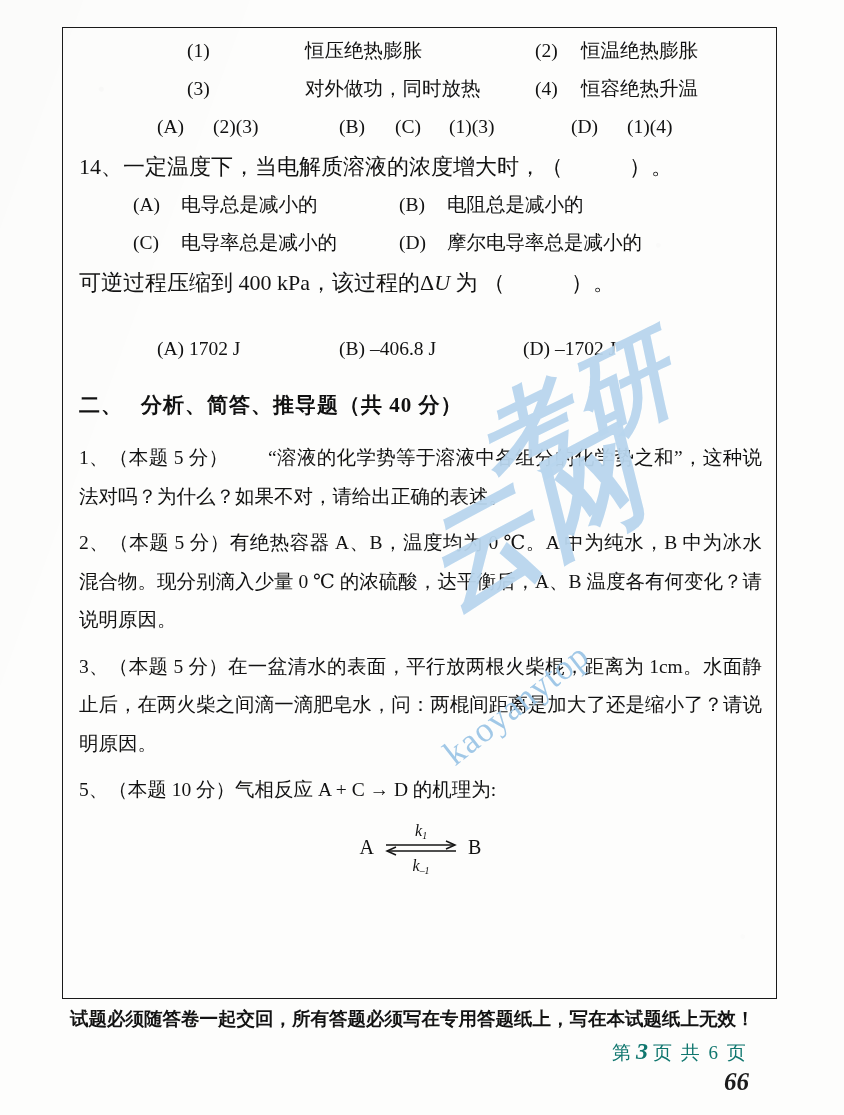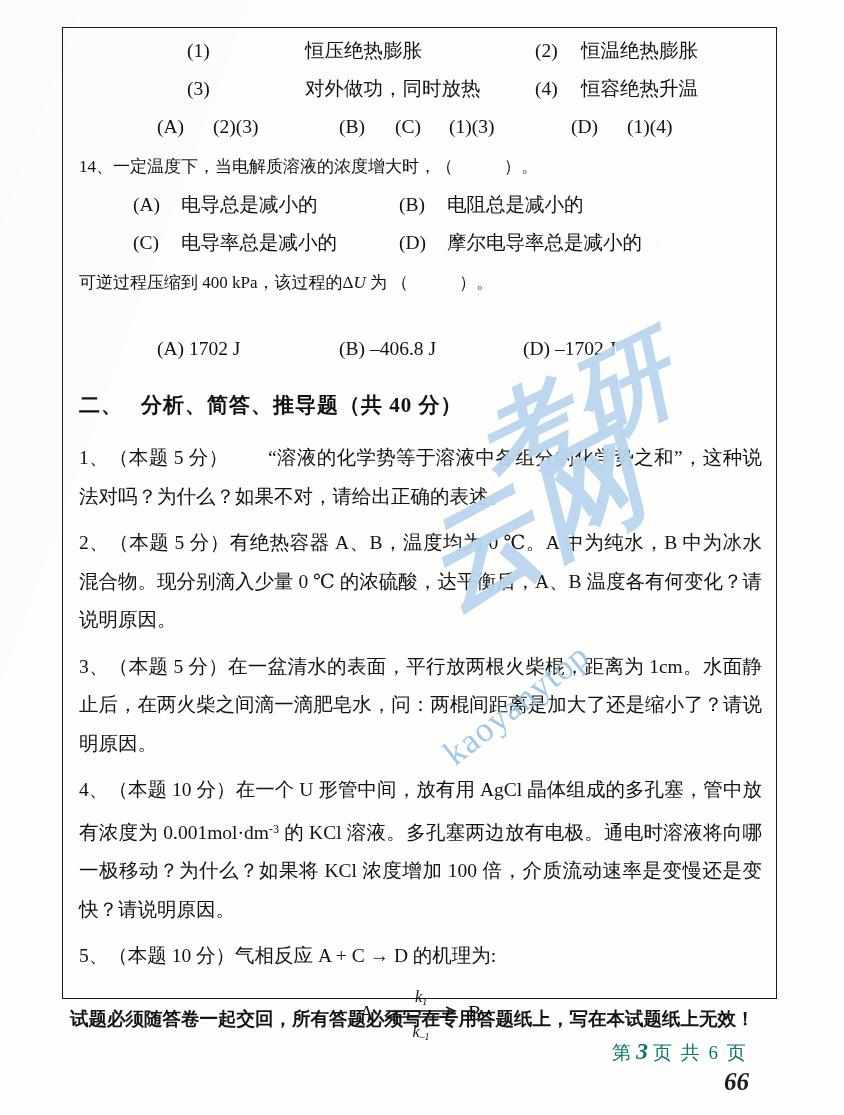--- a/index.html
+++ b/index.html
@@ -93,21 +93,21 @@
   .frame-inner {
     position: relative;
     width: 100%;
     height: 100%;
     padding: 4px 14px 0 16px;
     box-sizing: border-box;
   }
 
   
   .line {
-    font-size: 17px;
+    font-size: 22px;
     line-height: 38px;
     white-space: nowrap;
     color: #121212;
   }
 
   .opt-row {
     display: flex;
     font-size: 19.5px;
     line-height: 38px;
     color: #121212;
@@ -285,21 +285,20 @@
       </div>
 
       <div class="sec-head" style="margin-top:14px;">
         <span class="sec-num">二、</span><span>分析、简答、推导题（共 40 分）</span>
       </div>
 
       <div class="para" style="margin-top:11px;">1、（本题 5 分）　　“溶液的化学势等于溶液中各组分的化学势之和”，这种说法对吗？为什么？如果不对，请给出正确的表述。</div>
       <div class="para" style="margin-top:8px;">2、（本题 5 分）有绝热容器 A、B，温度均为 0 ℃。A 中为纯水，B 中为冰水混合物。现分别滴入少量 0 ℃ 的浓硫酸，达平衡后，A、B 温度各有何变化？请说明原因。</div>
       <div class="para" style="margin-top:8px;">3、（本题 5 分）在一盆清水的表面，平行放两根火柴棍，距离为 1cm。水面静止后，在两火柴之间滴一滴肥皂水，问：两棍间距离是加大了还是缩小了？请说明原因。</div>
 
-      <div class="para" style="margin-top:8px;"><span>4、（本题 10 分）在一个 U 形管中间，放有用 AgCl 晶体组成的多孔塞，管中放有浓度为 0.001mol·dm</span><sup class="sm">-3</sup><span> 的 KCl 溶液。多孔塞两边放有电极。通电时溶液将向哪一极移动？为什么？如果将 KCl 浓度增加 100 倍，介质流动速率是变慢还是变快？请说明原因。</span></div>
 
       <div class="para" style="margin-top:8px;">5、（本题 10 分）气相反应 A + C  →  D 的机理为:</div>
 
       <div class="scheme">
         <div class="scheme-row">
           <span>A</span>
           <span class="eq-arrow">
             <span class="eq-k-top"><i class="v">k</i><sub class="sm">1</sub></span>
             <svg width="74" height="16" viewBox="0 0 74 16">
               <line x1="2" y1="5" x2="70" y2="5" stroke="#141414" stroke-width="1.5"></line>

